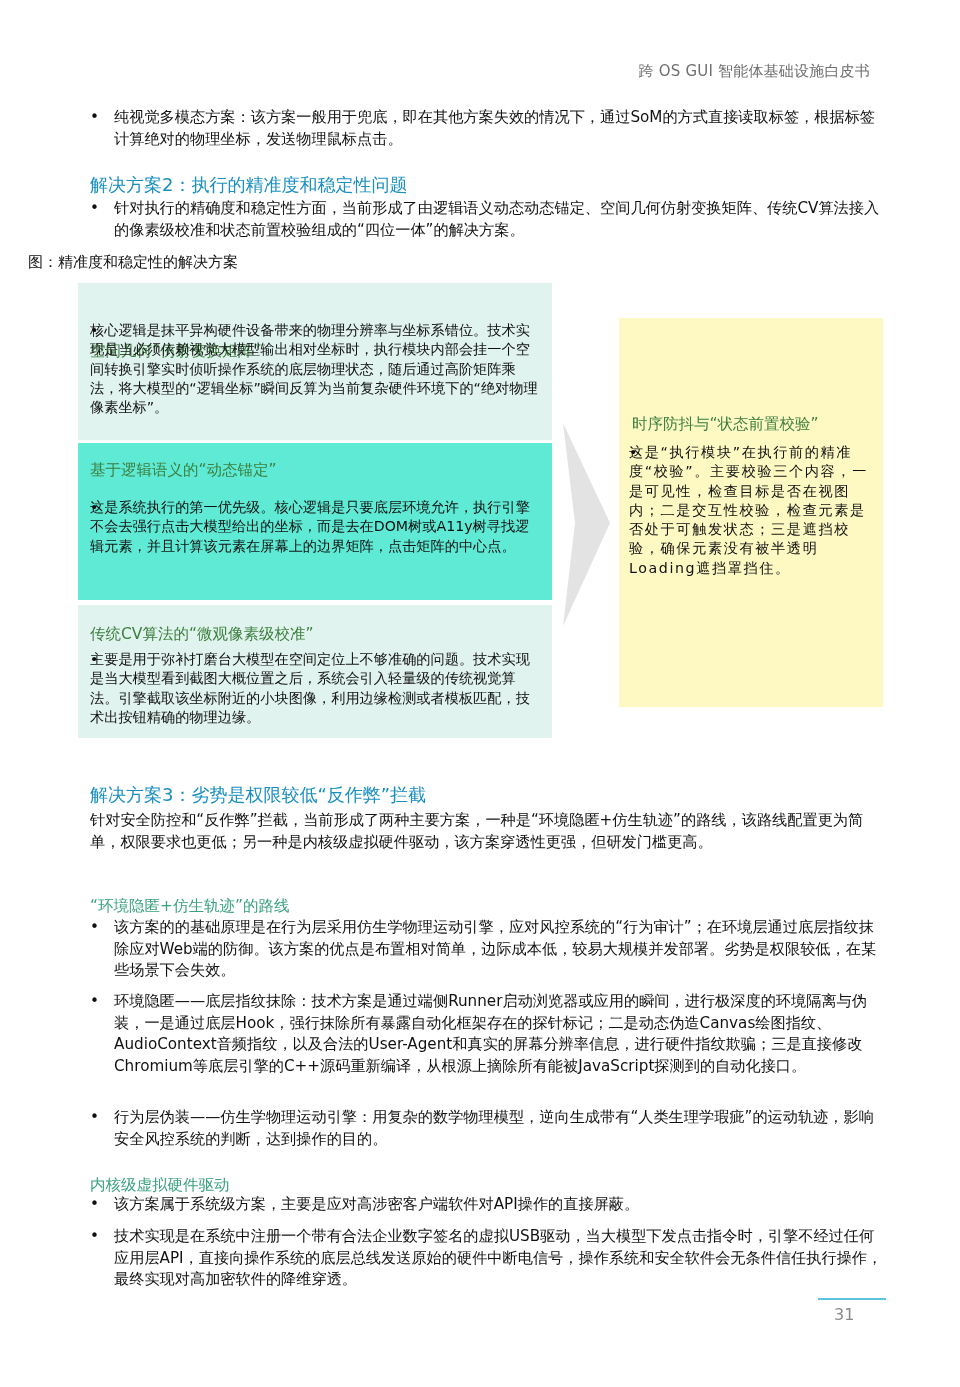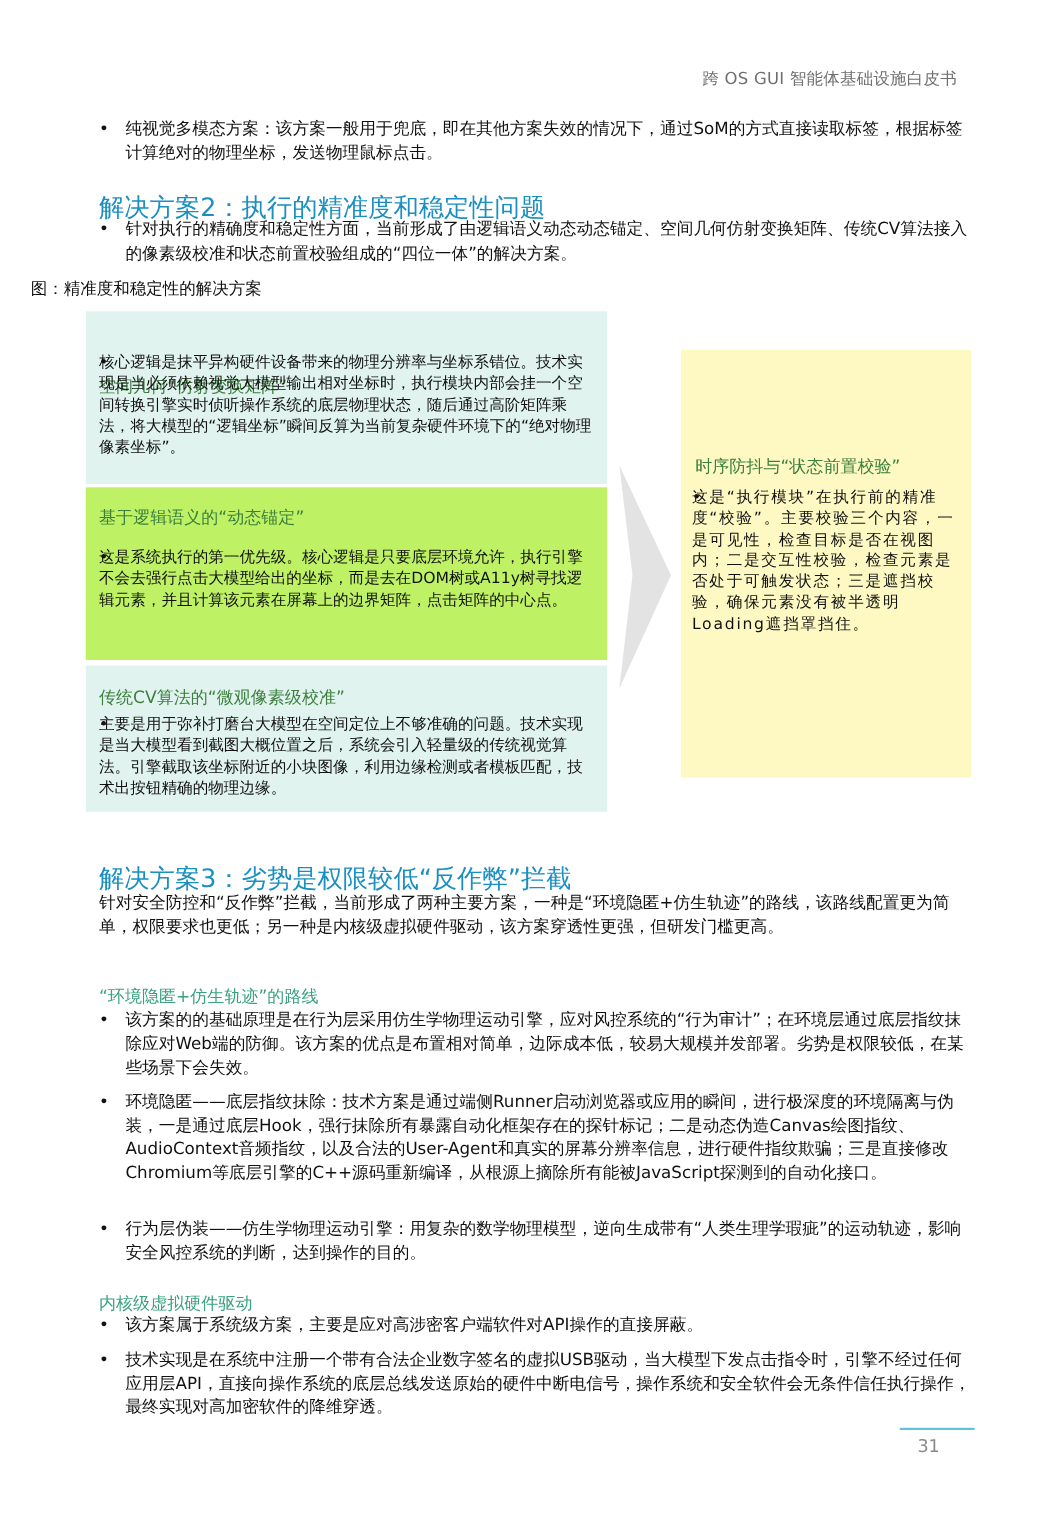--- a/index.html
+++ b/index.html
@@ -9,26 +9,26 @@
     color: #111111;
   }
   .abs { position: absolute; }
   .header-title {
     top: 62px; right: 90px; font-size: 15px; color: #6f6f6f; letter-spacing: 0.2px;
   }
   .para { font-size: 15.2px; line-height: 21.5px; color: #111; }
   .bullet { position: absolute; left: 0; top: 0; }
   .bullet-item { position: absolute; left: 90px; width: 795px; }
   .bullet-item .txt { margin-left: 24px; display: block; }
-  .h2 { font-size: 23px; color: #1a8fc0; font-weight: normal; }
+  .h2 { font-size: 18px; color: #1a8fc0; font-weight: normal; }
   .h3 { font-size: 15.5px; color: #3aa17d; margin-top: 12px; }
   .caption { font-size: 15px; color: #111; }
   .box { position: absolute; }
   .box-light { background: #e0f3ee; }
-  .box-mid { background: #bef264; }
+  .box-mid { background: #5eead4; }
   .box-cyan { background: #fef9c3; }
   .box-title { position: absolute; font-size: 15.5px; color: #3c7f3e; }
   .box-bullet { position: absolute; font-size: 14.2px; line-height: 19.3px; color: #111; }
   .box-bullet .dot { position: absolute; left: 0; top: 0; }
   .box-bullet .t { display: block; }
   .right-bullet { letter-spacing: 1.6px; }
   .footer-line { position: absolute; left: 818px; top: 1298px; width: 68px; height: 2px; background: #5cc3e0; }
   .page-num { position: absolute; left: 834px; top: 1305px; font-size: 16px; color: #8a8a8a; }
 </style>
 </head>

